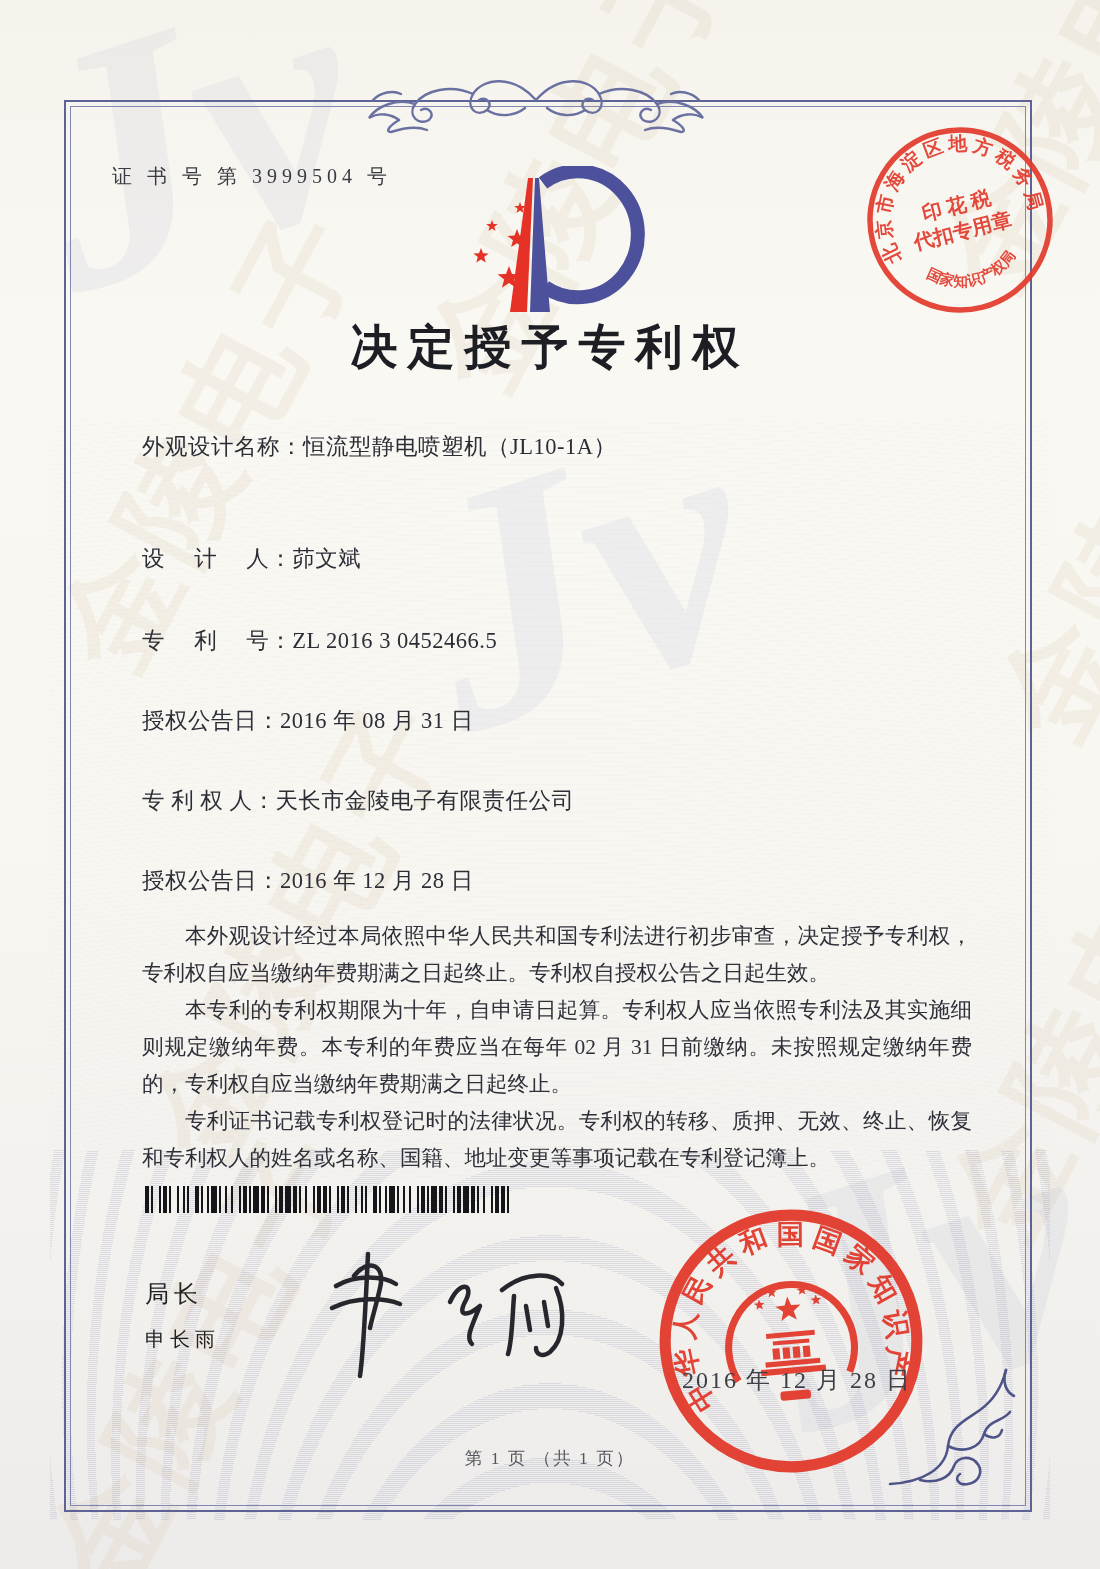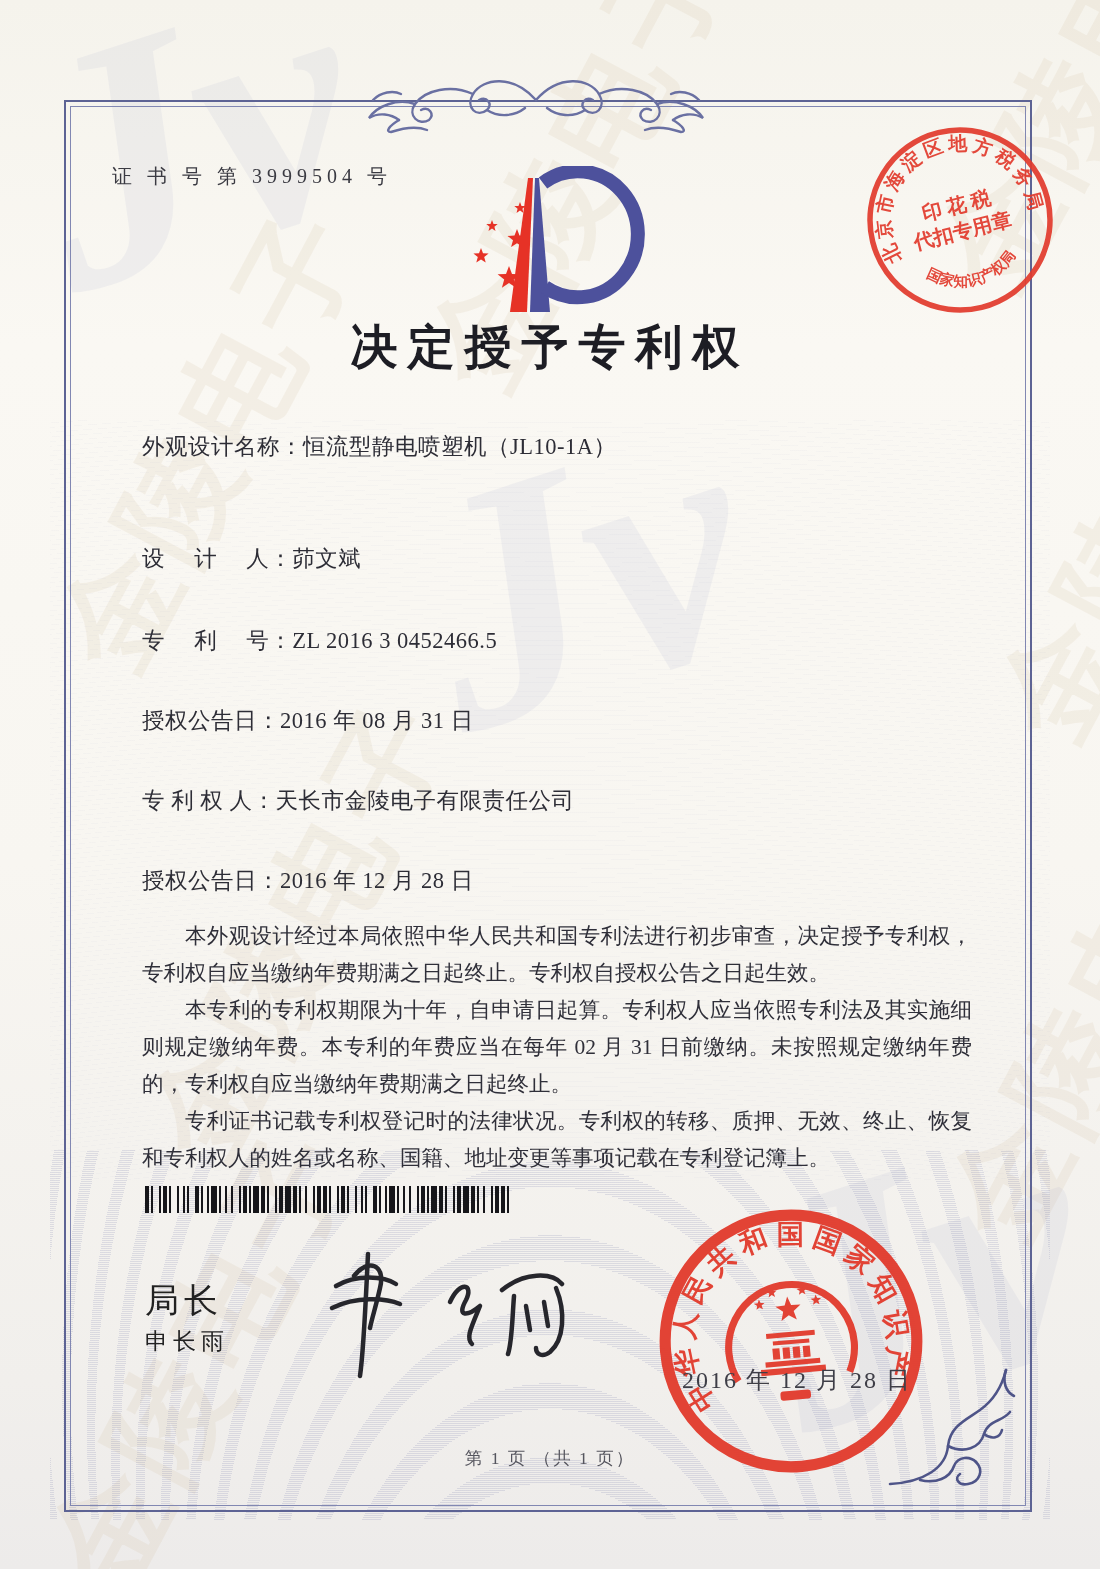--- a/index.html
+++ b/index.html
@@ -36,23 +36,23 @@
       white-space:nowrap;color:#2d2d36;}
   .f0{top:431px}.f1{top:543px}.f2{top:625px}.f3{top:705px}.f4{top:785px}.f5{top:865px}
   
   .paras{position:absolute;left:142px;top:918px;width:830px;font-size:21.5px;
       line-height:37px;text-align:justify;color:#2f2f39;}
   .paras p{margin:0;text-indent:2em;}
   
   .barcode{position:absolute;left:145px;top:1186px;width:365px;height:27px;}
   .barcode i{position:absolute;top:0;bottom:0;background:#16161a;}
   
-  .sig-title{position:absolute;left:145px;top:1278px;font-size:34px;letter-spacing:5px;
+  .sig-title{position:absolute;left:145px;top:1278px;font-size:24px;letter-spacing:5px;
       color:#222;font-family:"Liberation Sans","DejaVu Sans",sans-serif;}
-  .sig-name{position:absolute;left:145px;top:1326px;font-size:23px;letter-spacing:5px;
+  .sig-name{position:absolute;left:145px;top:1326px;font-size:20px;letter-spacing:5px;
       color:#222;font-family:"Liberation Sans","DejaVu Sans",sans-serif;}
   .sig-hand{position:absolute;left:298px;top:1244px;width:290px;height:150px;}
   
   .seal-top{position:absolute;left:860px;top:120px;width:200px;height:200px;
       transform:rotate(-14deg);opacity:.92;}
   .seal-bottom{position:absolute;left:654px;top:1204px;width:274px;height:274px;
       transform:rotate(-5deg);opacity:.95;}
   .seal-date{position:absolute;left:682px;top:1364px;font-size:24px;letter-spacing:2px;
       color:#3e3e47;white-space:nowrap;}
   

